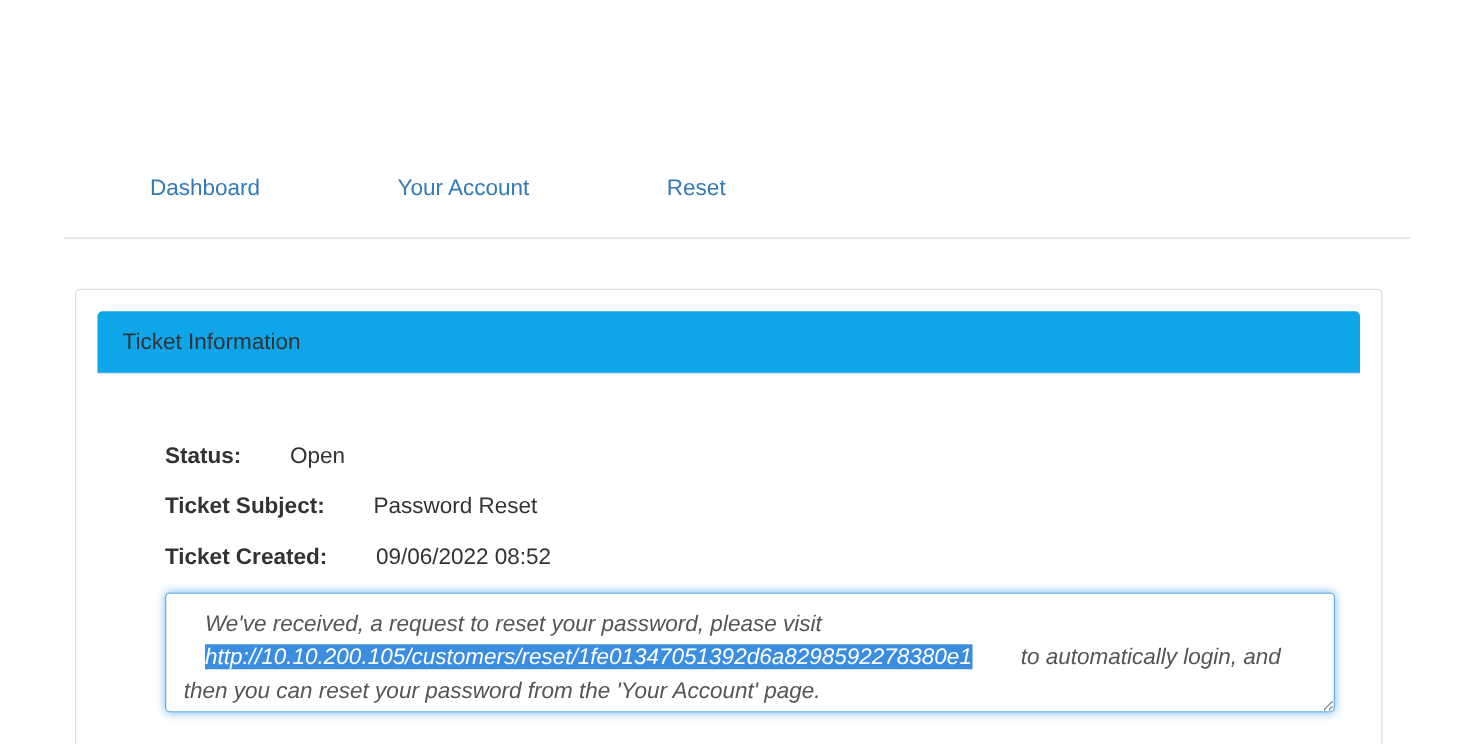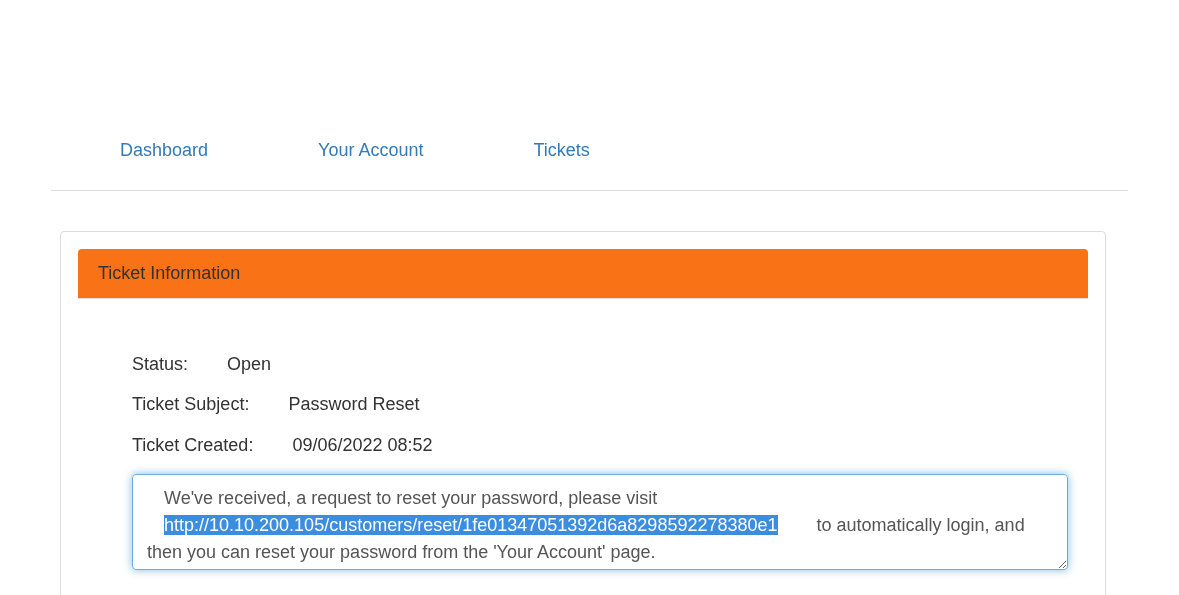--- a/index.html
+++ b/index.html
@@ -40,60 +40,61 @@
       border-bottom-color: #fff;
       cursor: default;
     }
     .panel {
       margin: 40px 26px 0 26px;
       border: 1px solid #ddd;
       border-radius: 4px;
       max-width: 1046px;
     }
     .panel-heading {
-      background: #f97316;
+      background: #0ea5e9;
       border-bottom: 1px solid #ddd;
       padding: 14px 20px;
       border-radius: 4px 4px 0 0;
       color: #333;
       font-size: 18px;
     }
     .panel-body {
       padding: 20px 20px 20px 20px;
     }
     .info-row {
       margin-bottom: 14px;
       font-size: 18px;
       line-height: 1.3;
     }
     .info-row:last-of-type {
       margin-bottom: 10px;
     }
     .info-label {
-      font-weight: 400;
+      font-weight: 700;
     }
     .textarea-wrap {
       margin-top: 4px;
     }
     .ticket-content {
       width: 100%;
       border: 1px solid #ccc;
       border-radius: 4px;
       padding: 10px 14px;
       font-size: 18px;
       line-height: 1.5;
       color: #555;
       height: 96px;
       overflow-y: scroll;
       resize: both;
       outline: none;
       box-shadow: 0 0 8px rgba(102, 175, 233, 0.85);
       border-color: #66afe9;
       font-family: inherit;
       position: relative;
+      font-style: italic;
     }
     .ticket-content .highlight {
       background: #3b8de0;
       color: #fff;
     }
     .ticket-content::-webkit-scrollbar {
       width: 14px;
     }
     .ticket-content::-webkit-scrollbar-thumb {
       background: #aaa;
@@ -108,21 +109,21 @@
 <body>
 
 <ul class="nav-tabs">
   <li>
     <a href="#">Dashboard</a>
   </li>
   <li>
     <a href="#">Your Account</a>
   </li>
   <li>
-    <a href="#">Tickets</a>
+    <a href="#">Reset</a>
   </li>
 </ul>
 
 <div class="panel">
   <div class="panel-heading">Ticket Information</div>
   <div class="panel-body">
 
     <div class="info-row">
       <span class="info-label">Status:</span>
       <span>Open</span>

